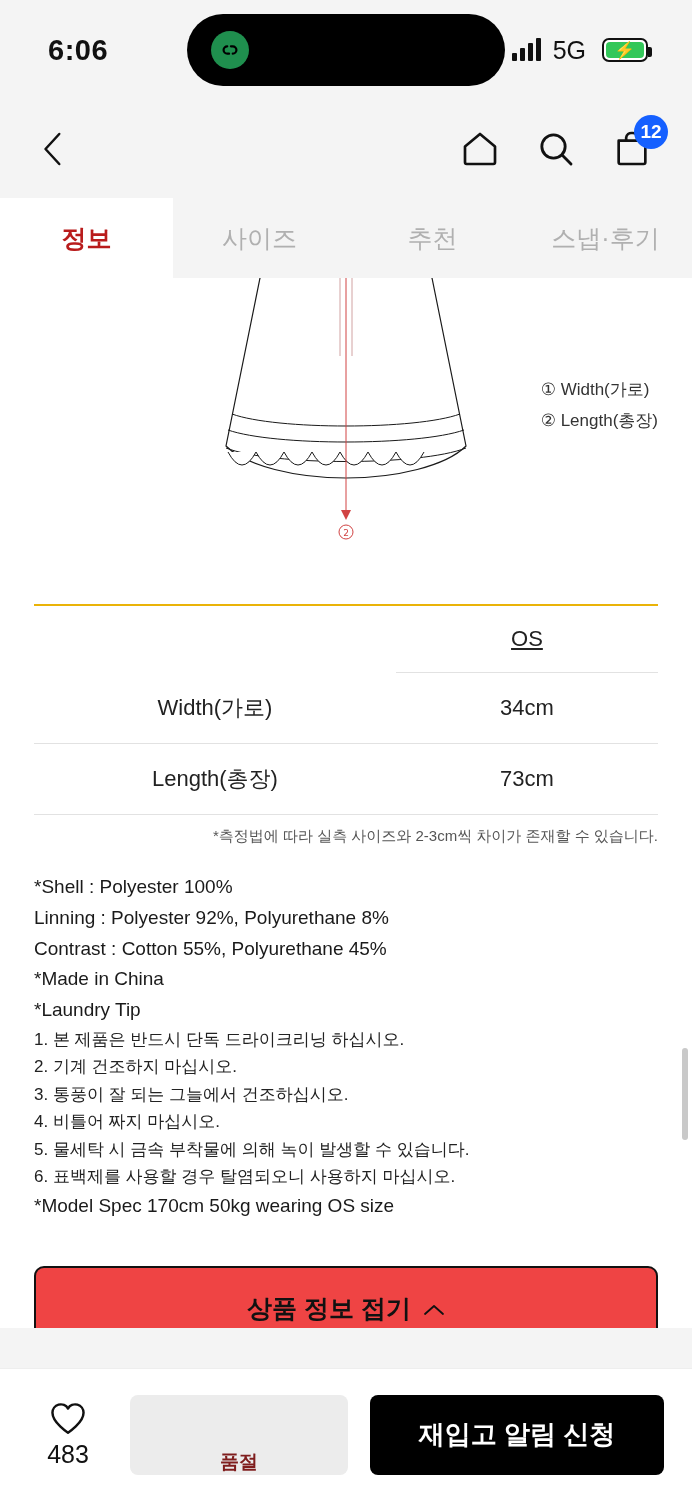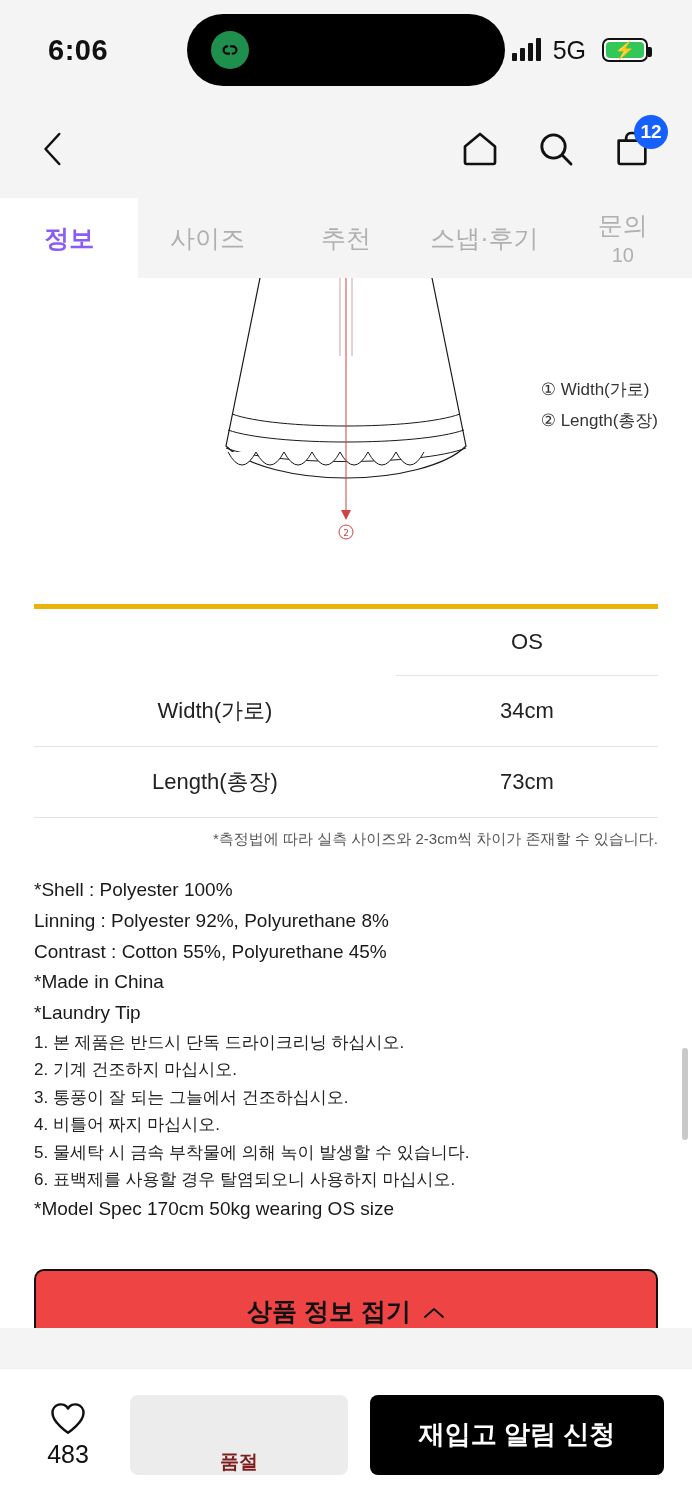--- a/index.html
+++ b/index.html
@@ -117,21 +117,21 @@
     flex-direction: column;
     align-items: center;
     justify-content: center;
     font-size: 25px;
     color: #b0b0b0;
     position: relative;
     gap: 2px;
   }
   .tab.active {
     background: #ffffff;
-    color: #8b5cf6;
+    color: #b91c1c;
     font-weight: 700;
   }
   .tab .sub { font-size: 20px; color: #b0b0b0; }
 
   
   .content {
     flex: 1 1 auto;
     position: relative;
     background: #fff;
     overflow: hidden;
@@ -159,21 +159,21 @@
     margin-top: 8px;
   }
   table.size-table th, table.size-table td {
     font-size: 22px;
     font-weight: 400;
     color: #222;
     padding: 20px 8px;
     text-align: center;
     border-bottom: 1px solid #e2e2e2;
   }
-  table.size-table thead th { border-top: 5px solid #eab308; border-bottom: 1px solid #e2e2e2; }
+  table.size-table thead th { border-top: 2px solid #eab308; border-bottom: 1px solid #e2e2e2; text-decoration: underline; }
   table.size-table th.blank { border-bottom-color: transparent; }
   table.size-table tr td:first-child, table.size-table tr th:first-child { width: 58%; }
 
   .note {
     text-align: right;
     font-size: 15px;
     color: #555;
     margin-top: 12px;
   }
 
@@ -311,24 +311,20 @@
       <span>정보</span>
     </div>
     <div class="tab">
       <span>사이즈</span>
     </div>
     <div class="tab">
       <span>추천</span>
     </div>
     <div class="tab">
       <span>스냅·후기</span>
-    </div>
-    <div class="tab">
-      <span>문의</span>
-      <span class="sub">10</span>
     </div>
   </div>
 
   <div class="content">
 
     <div class="diagram">
       <svg width="420" height="380" viewBox="0 0 420 380">
         <g fill="#ffffff" stroke="#1a1a1a" stroke-width="1.2">
           <path d="M142 42 C150 36 180 30 210 30 C240 30 270 36 278 42
                    L296 62 L330 230 C310 250 260 262 210 262 C160 262 110 250 90 230

